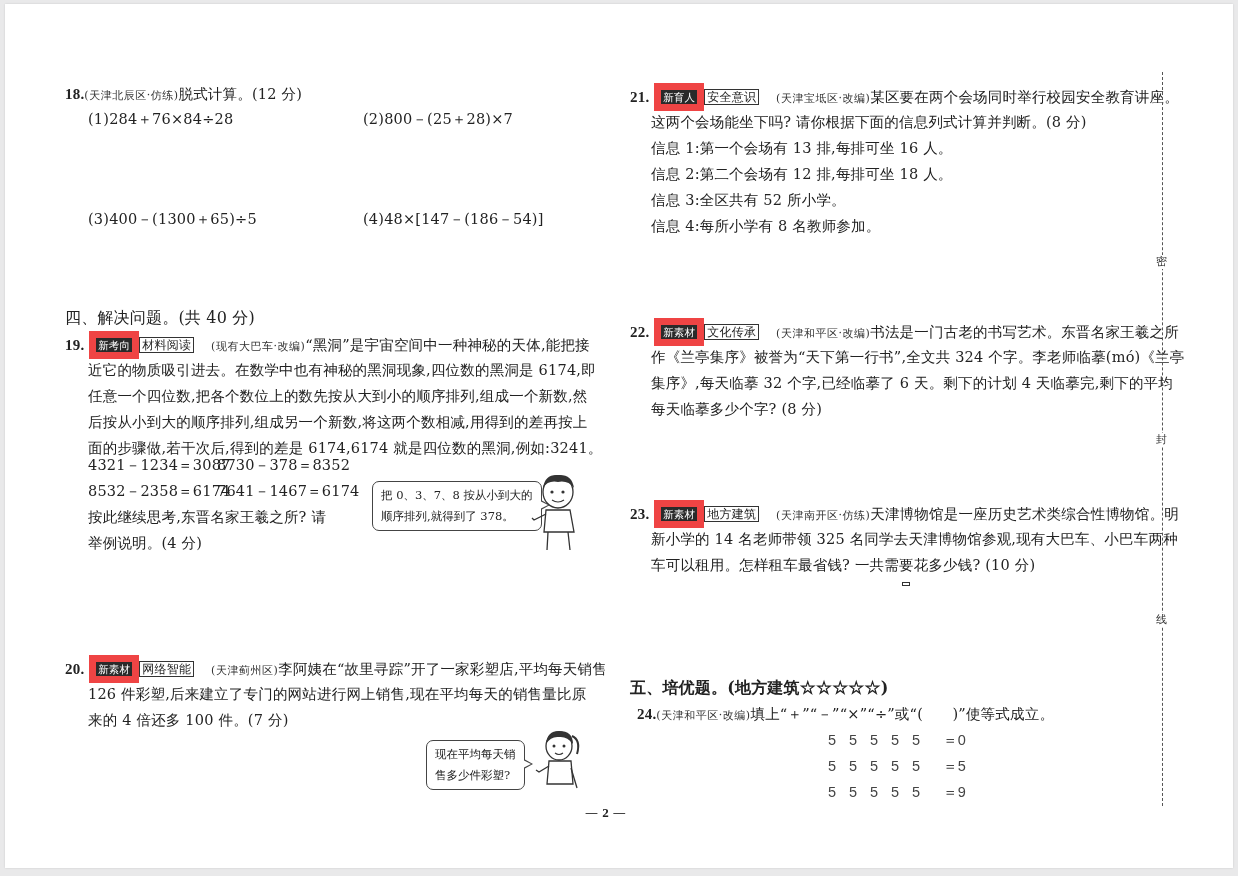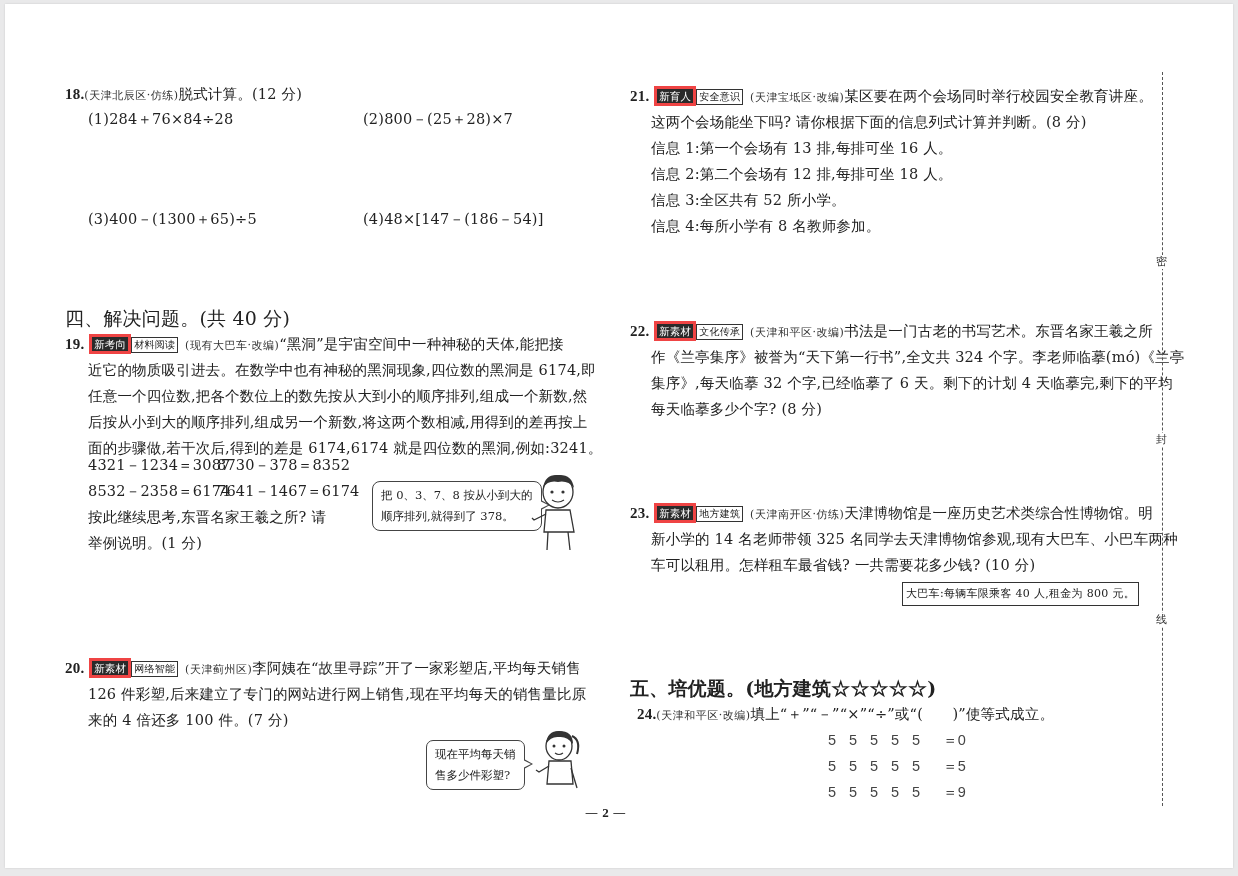--- a/index.html
+++ b/index.html
@@ -11,27 +11,27 @@
     position:absolute; left:5px; top:4px; width:1228px; height:864px;
     background:#ffffff; box-shadow:0 0 2px rgba(0,0,0,0.12);
   }
   .abs { position:absolute; white-space:nowrap; }
   .txt { font-size:14.5px; line-height:26px; letter-spacing:0.2px; }
   .qnum { font-weight:bold; font-family:"Liberation Serif",serif; font-size:15px; }
   .src { font-size:11px; color:#333; letter-spacing:0.5px; }
   .expr { font-size:14.5px; }
   .tag-dark {
     display:inline-block; background:#2a2a2a; color:#fff; font-size:10.5px; line-height:14px;
-    padding:0 2px; border:3px solid #ef4444; vertical-align:1px;
+    padding:0 2px; border:7px solid #ef4444; vertical-align:1px;
   }
   .tag-outline {
-    display:inline-block; color:#222; font-size:10px; line-height:14px;
-    padding:0 2px; border:1px solid #333; vertical-align:1px; margin-right:7px;
+    display:inline-block; color:#222; font-size:12px; line-height:14px;
+    padding:0 2px; border:1px solid #333; vertical-align:1px; margin-right:17px;
   }
-  .section-h { font-size:19px; font-weight:bold; }
+  .section-h { font-size:16px; font-weight:bold; }
   .bubble {
     position:absolute; border:1.3px solid #444; border-radius:7px; background:#fff;
     font-size:11.5px; line-height:21px; padding:3px 8px; white-space:nowrap;
   }
   .bubble:after {
     content:""; position:absolute; right:-9px; top:18px; width:0; height:0;
     border-top:5px solid transparent; border-bottom:5px solid transparent; border-left:9px solid #444;
   }
   .bubble:before {
     content:""; position:absolute; right:-7px; top:19px; width:0; height:0; z-index:2;
@@ -73,23 +73,23 @@
 </div>
 <div class="abs txt" style="left:88px;top:357px;">近它的物质吸引进去。在数学中也有神秘的黑洞现象,四位数的黑洞是 6174,即</div>
 <div class="abs txt" style="left:88px;top:383px;text-align:center;">任意一个四位数,把各个数位上的数先按从大到小的顺序排列,组成一个新数,然</div>
 <div class="abs txt" style="left:88px;top:409px;">后按从小到大的顺序排列,组成另一个新数,将这两个数相减,用得到的差再按上</div>
 <div class="abs txt" style="left:88px;top:435px;">面的步骤做,若干次后,得到的差是 6174,6174 就是四位数的黑洞,例如:3241。</div>
 <div class="abs txt expr" style="left:88px;top:452px;">4321－1234＝3087</div>
 <div class="abs txt expr" style="left:217px;top:452px;">8730－378＝8352</div>
 <div class="abs txt expr" style="left:88px;top:478px;">8532－2358＝6174</div>
 <div class="abs txt expr" style="left:217px;top:478px;">7641－1467＝6174</div>
 <div class="abs txt" style="left:88px;top:504px;">按此继续思考,东晋名家王羲之所? 请</div>
-<div class="abs txt" style="left:88px;top:530px;">举例说明。(1 分)</div>
+<div class="abs txt" style="left:88px;top:530px;">举例说明。(4 分)</div>
 
-<div class="bubble" style="left:372px;top:481px;border-radius:8px;">
+<div class="bubble" style="left:372px;top:481px;">
   <div>把 0、3、7、8 按从小到大的</div>
   <div>顺序排列,就得到了 378。</div>
 </div>
 <svg class="abs" style="left:530px;top:472px;" width="52" height="82" viewBox="0 0 52 82">
   <ellipse cx="28" cy="20" rx="15" ry="16" fill="#fff" stroke="#333" stroke-width="1.3"></ellipse>
   <path d="M13 16 Q15 2 28 3 Q42 2 44 16 Q38 8 28 10 Q18 8 13 16Z" fill="#333"></path>
   <circle cx="22" cy="20" r="1.6" fill="#333"></circle>
     <circle cx="33" cy="20" r="1.6" fill="#333"></circle>
   <path d="M22 28 Q28 32 34 28" fill="none" stroke="#333" stroke-width="1.2"></path>
   <path d="M16 38 L40 38 L44 60 L14 60 Z" fill="#fff" stroke="#333" stroke-width="1.3"></path>
@@ -138,21 +138,20 @@
 <div class="abs txt" style="left:651px;top:370px;">集序》,每天临摹 32 个字,已经临摹了 6 天。剩下的计划 4 天临摹完,剩下的平均</div>
 <div class="abs txt" style="left:651px;top:396px;">每天临摹多少个字? (8 分)</div>
 
 <div class="abs txt" style="left:630px;top:500px;">
   <span class="qnum">23.</span>
   <span class="tag-dark">新素材</span><span class="tag-outline">地方建筑</span><span class="src">(天津南开区·仿练)</span><span>天津博物馆是一座历史艺术类综合性博物馆。明</span>
 </div>
 <div class="abs txt" style="left:651px;top:526px;">新小学的 14 名老师带领 325 名同学去天津博物馆参观,现有大巴车、小巴车两种</div>
 <div class="abs txt" style="left:651px;top:552px;">车可以租用。怎样租车最省钱? 一共需要花多少钱? (10 分)</div>
 <div class="infobox" style="left:902px;top:582px;">
-  <div>大巴车:每辆车限乘客 40 人,租金为 800 元。</div>
 </div>
 
 <div class="abs txt section-h" style="left:630px;top:675px;">五、培优题。(地方建筑☆☆☆☆☆)</div>
 
 <div class="abs txt" style="left:637px;top:701px;text-align:center;">
   <span class="qnum">24.</span><span class="src">(天津和平区·改编)</span><span>填上“＋”“－”“×”“÷”或“(　　)”使等式成立。</span>
 </div>
 <div class="abs txt fives" style="left:828px;top:727px;">
   <span>5</span><span>5</span><span>5</span><span>5</span><span>5</span><span class="eq">＝0</span>
 </div>

